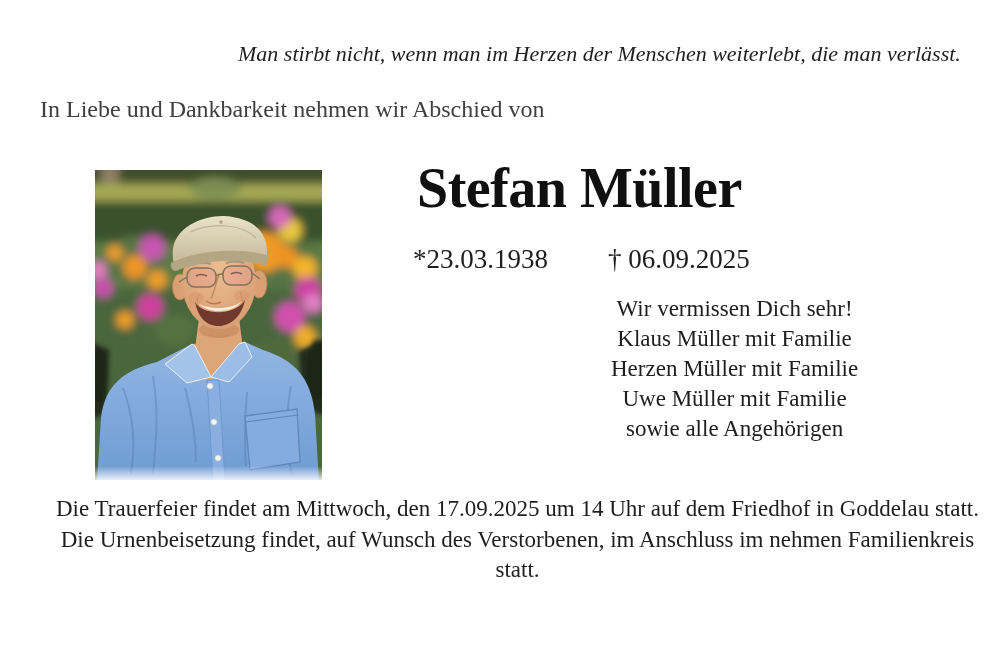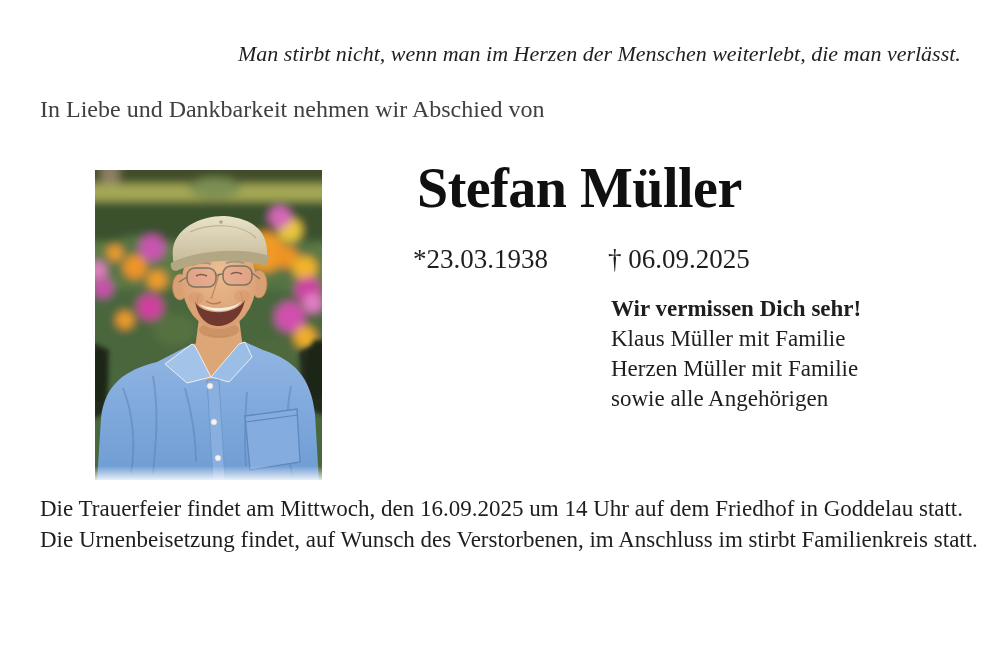--- a/index.html
+++ b/index.html
@@ -2,21 +2,21 @@
 <html lang="de"><head>
 <meta charset="utf-8">
 <style>
   html,body{margin:0;padding:0;}
   body{
     width:1000px;height:650px;position:relative;overflow:hidden;
     background:#ffffff;
     font-family:"Liberation Serif", serif;
     color:#1c1c1c;
   }
-  .abs{position:absolute;}
+  .abs{position:absolute;text-align:center;}
   .quote{
     left:238px;top:41px;
     font-style:italic;font-size:22px;line-height:1.2;
     color:#1f1f1f;white-space:nowrap;
   }
   .intro{
     left:40px;top:95px;
     font-size:24px;line-height:1.2;color:#404040;white-space:nowrap;
   }
   .photo{
@@ -31,21 +31,21 @@
   }
   .date{
     top:246px;font-size:27px;line-height:1;color:#1e1e1e;white-space:nowrap;
   }
   .date.birth{left:413px;}
   .date.death{left:608px;}
   .farewell{
     left:611px;top:294px;
     font-size:23px;line-height:30px;color:#1e1e1e;
   }
-  .farewell .headline{font-weight:bold;}
+  .farewell .headline{font-weight:normal;}
   .details{
     left:40px;top:494px;width:955px;
     font-size:23px;line-height:30.5px;color:#1e1e1e;
   }
   .details p{margin:0;}
 </style>
 </head>
 <body>
 
 <div class="abs quote">Man stirbt nicht, wenn man im Herzen der Menschen weiterlebt, die man verlässt.</div>
@@ -198,19 +198,20 @@
 
 <div class="abs deceased-name">Stefan Müller</div>
 
 <div class="abs date birth">*23.03.1938</div>
 <div class="abs date death">† 06.09.2025</div>
 
 <div class="abs farewell">
   <div class="headline">Wir vermissen Dich sehr!</div>
   <div>Klaus Müller mit Familie</div>
   <div>Herzen Müller mit Familie</div>
+  <div>Uwe Müller mit Familie</div>
   <div>sowie alle Angehörigen</div>
 </div>
 
 <div class="abs details">
-  <p>Die Trauerfeier findet am Mittwoch, den 16.09.2025 um 14 Uhr auf dem Friedhof in Goddelau statt.</p>
-  <p>Die Urnenbeisetzung findet, auf Wunsch des Verstorbenen, im Anschluss im stirbt Familienkreis statt.</p>
+  <p>Die Trauerfeier findet am Mittwoch, den 17.09.2025 um 14 Uhr auf dem Friedhof in Goddelau statt.</p>
+  <p>Die Urnenbeisetzung findet, auf Wunsch des Verstorbenen, im Anschluss im nehmen Familienkreis statt.</p>
 </div>
 
 </body></html>

